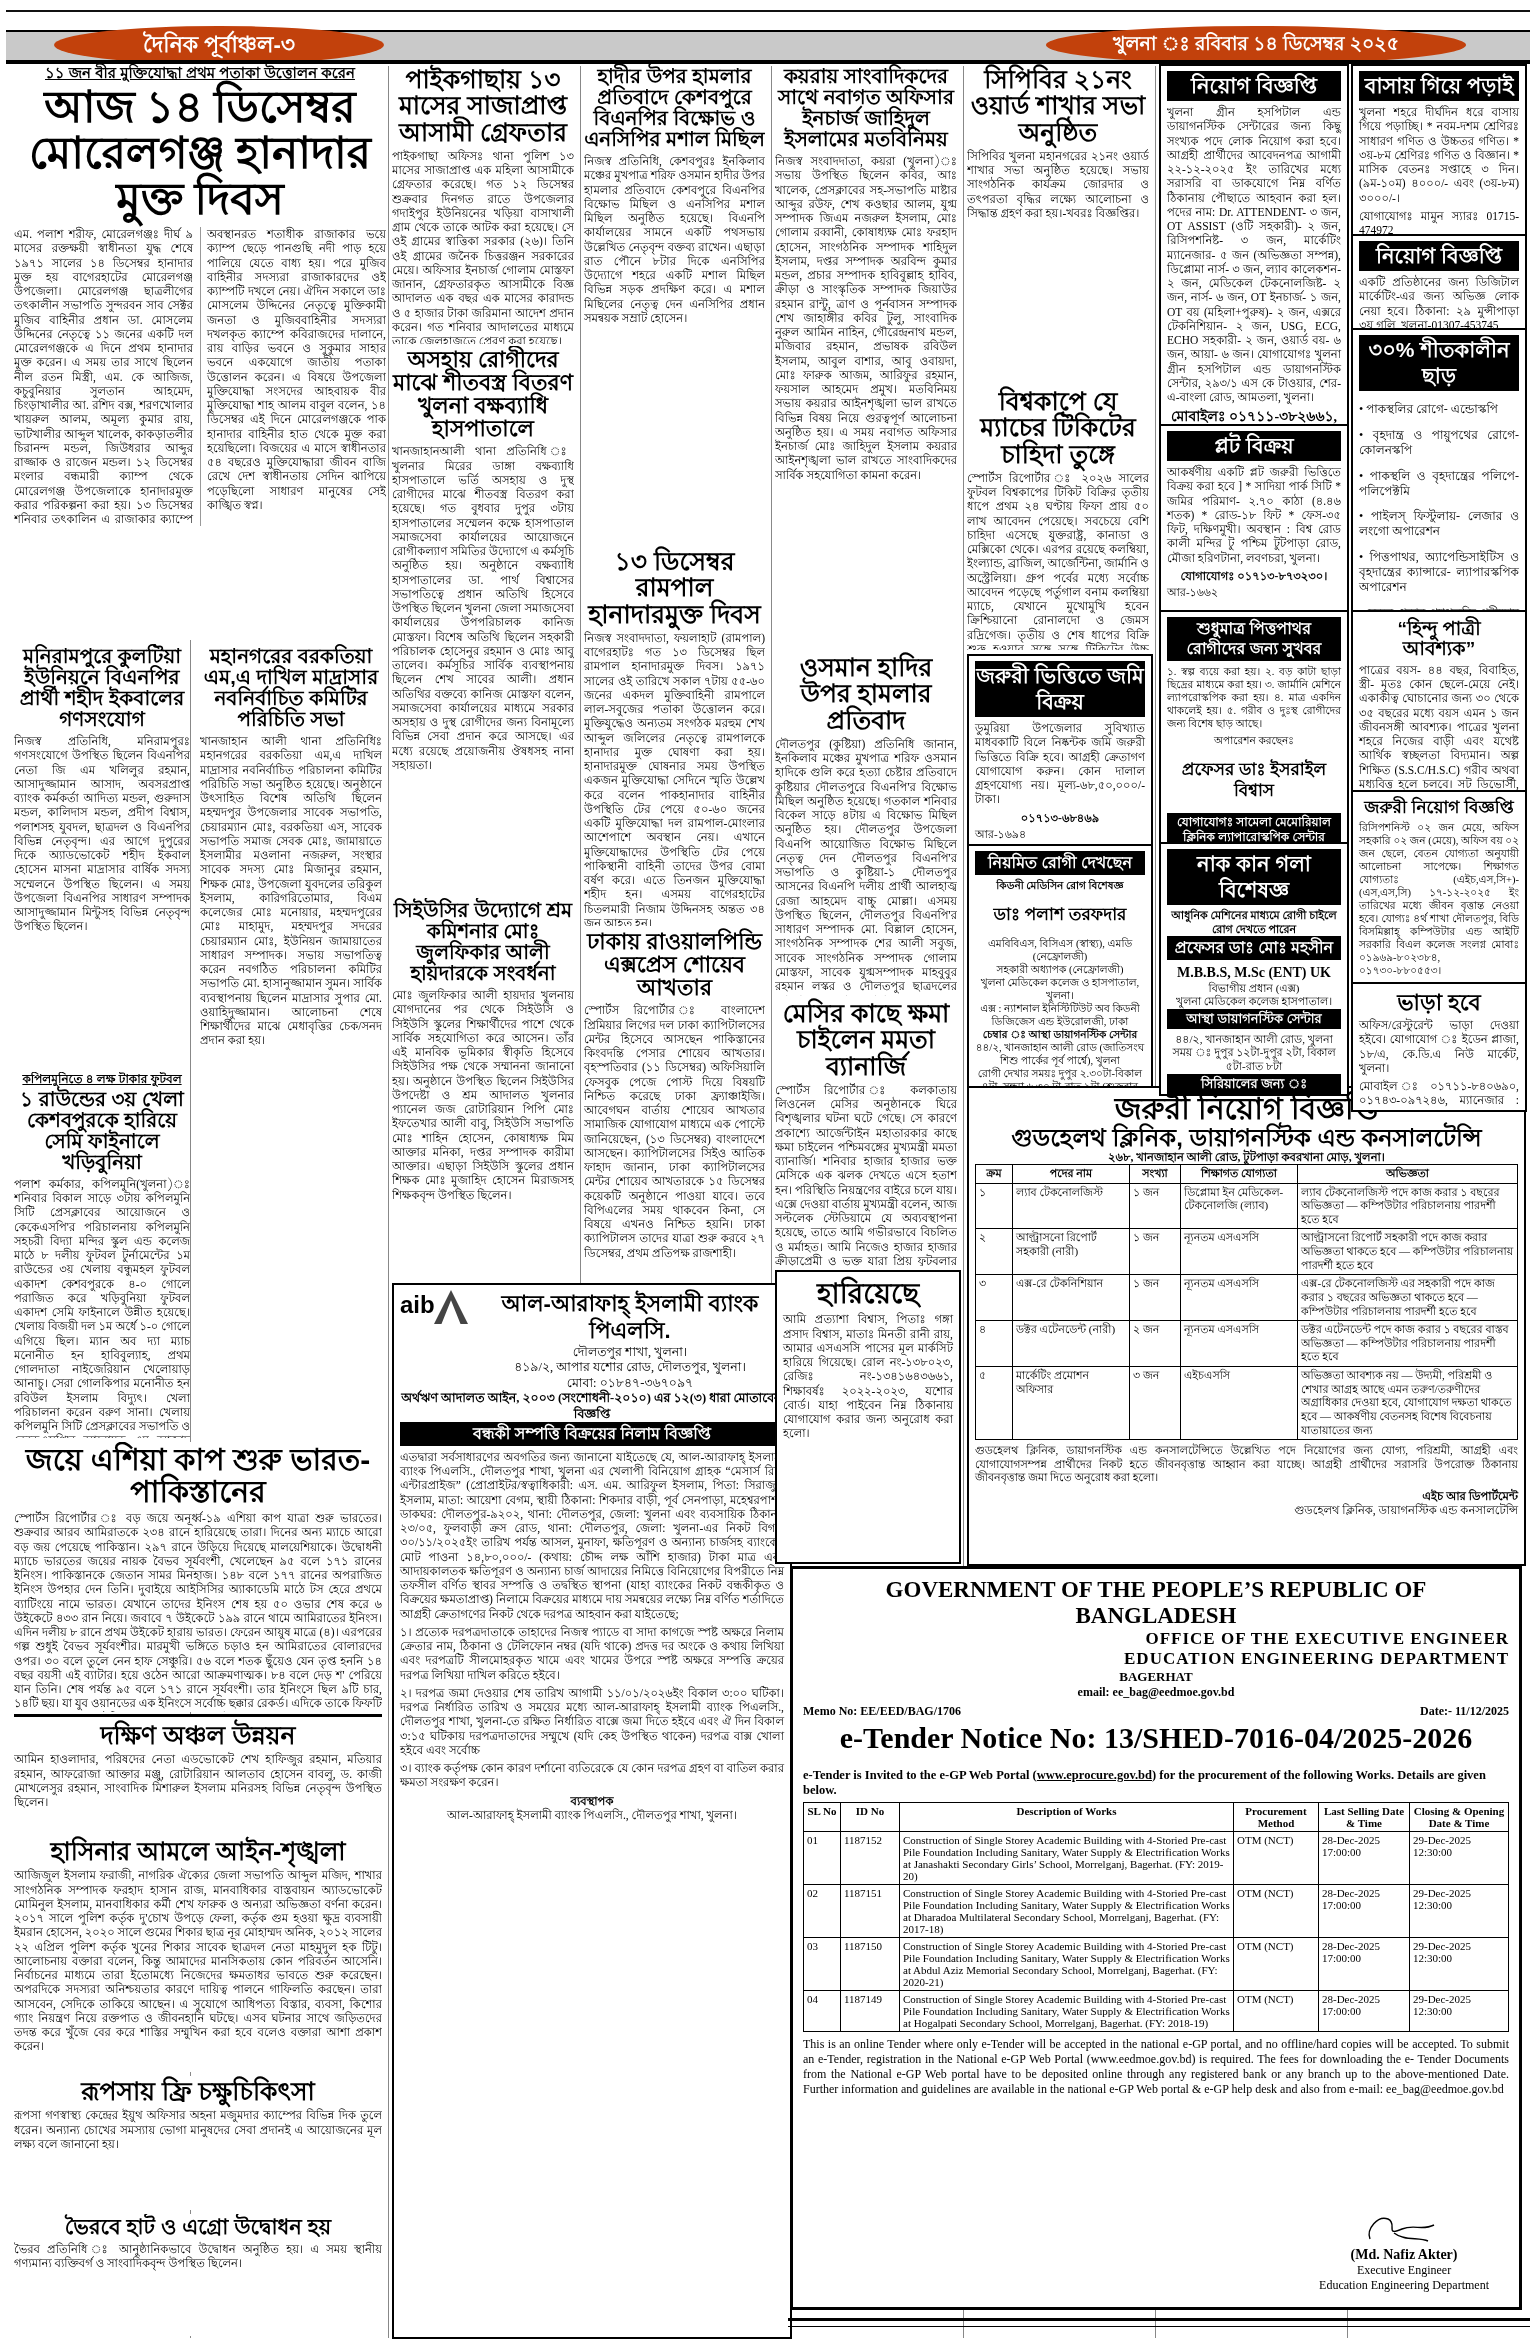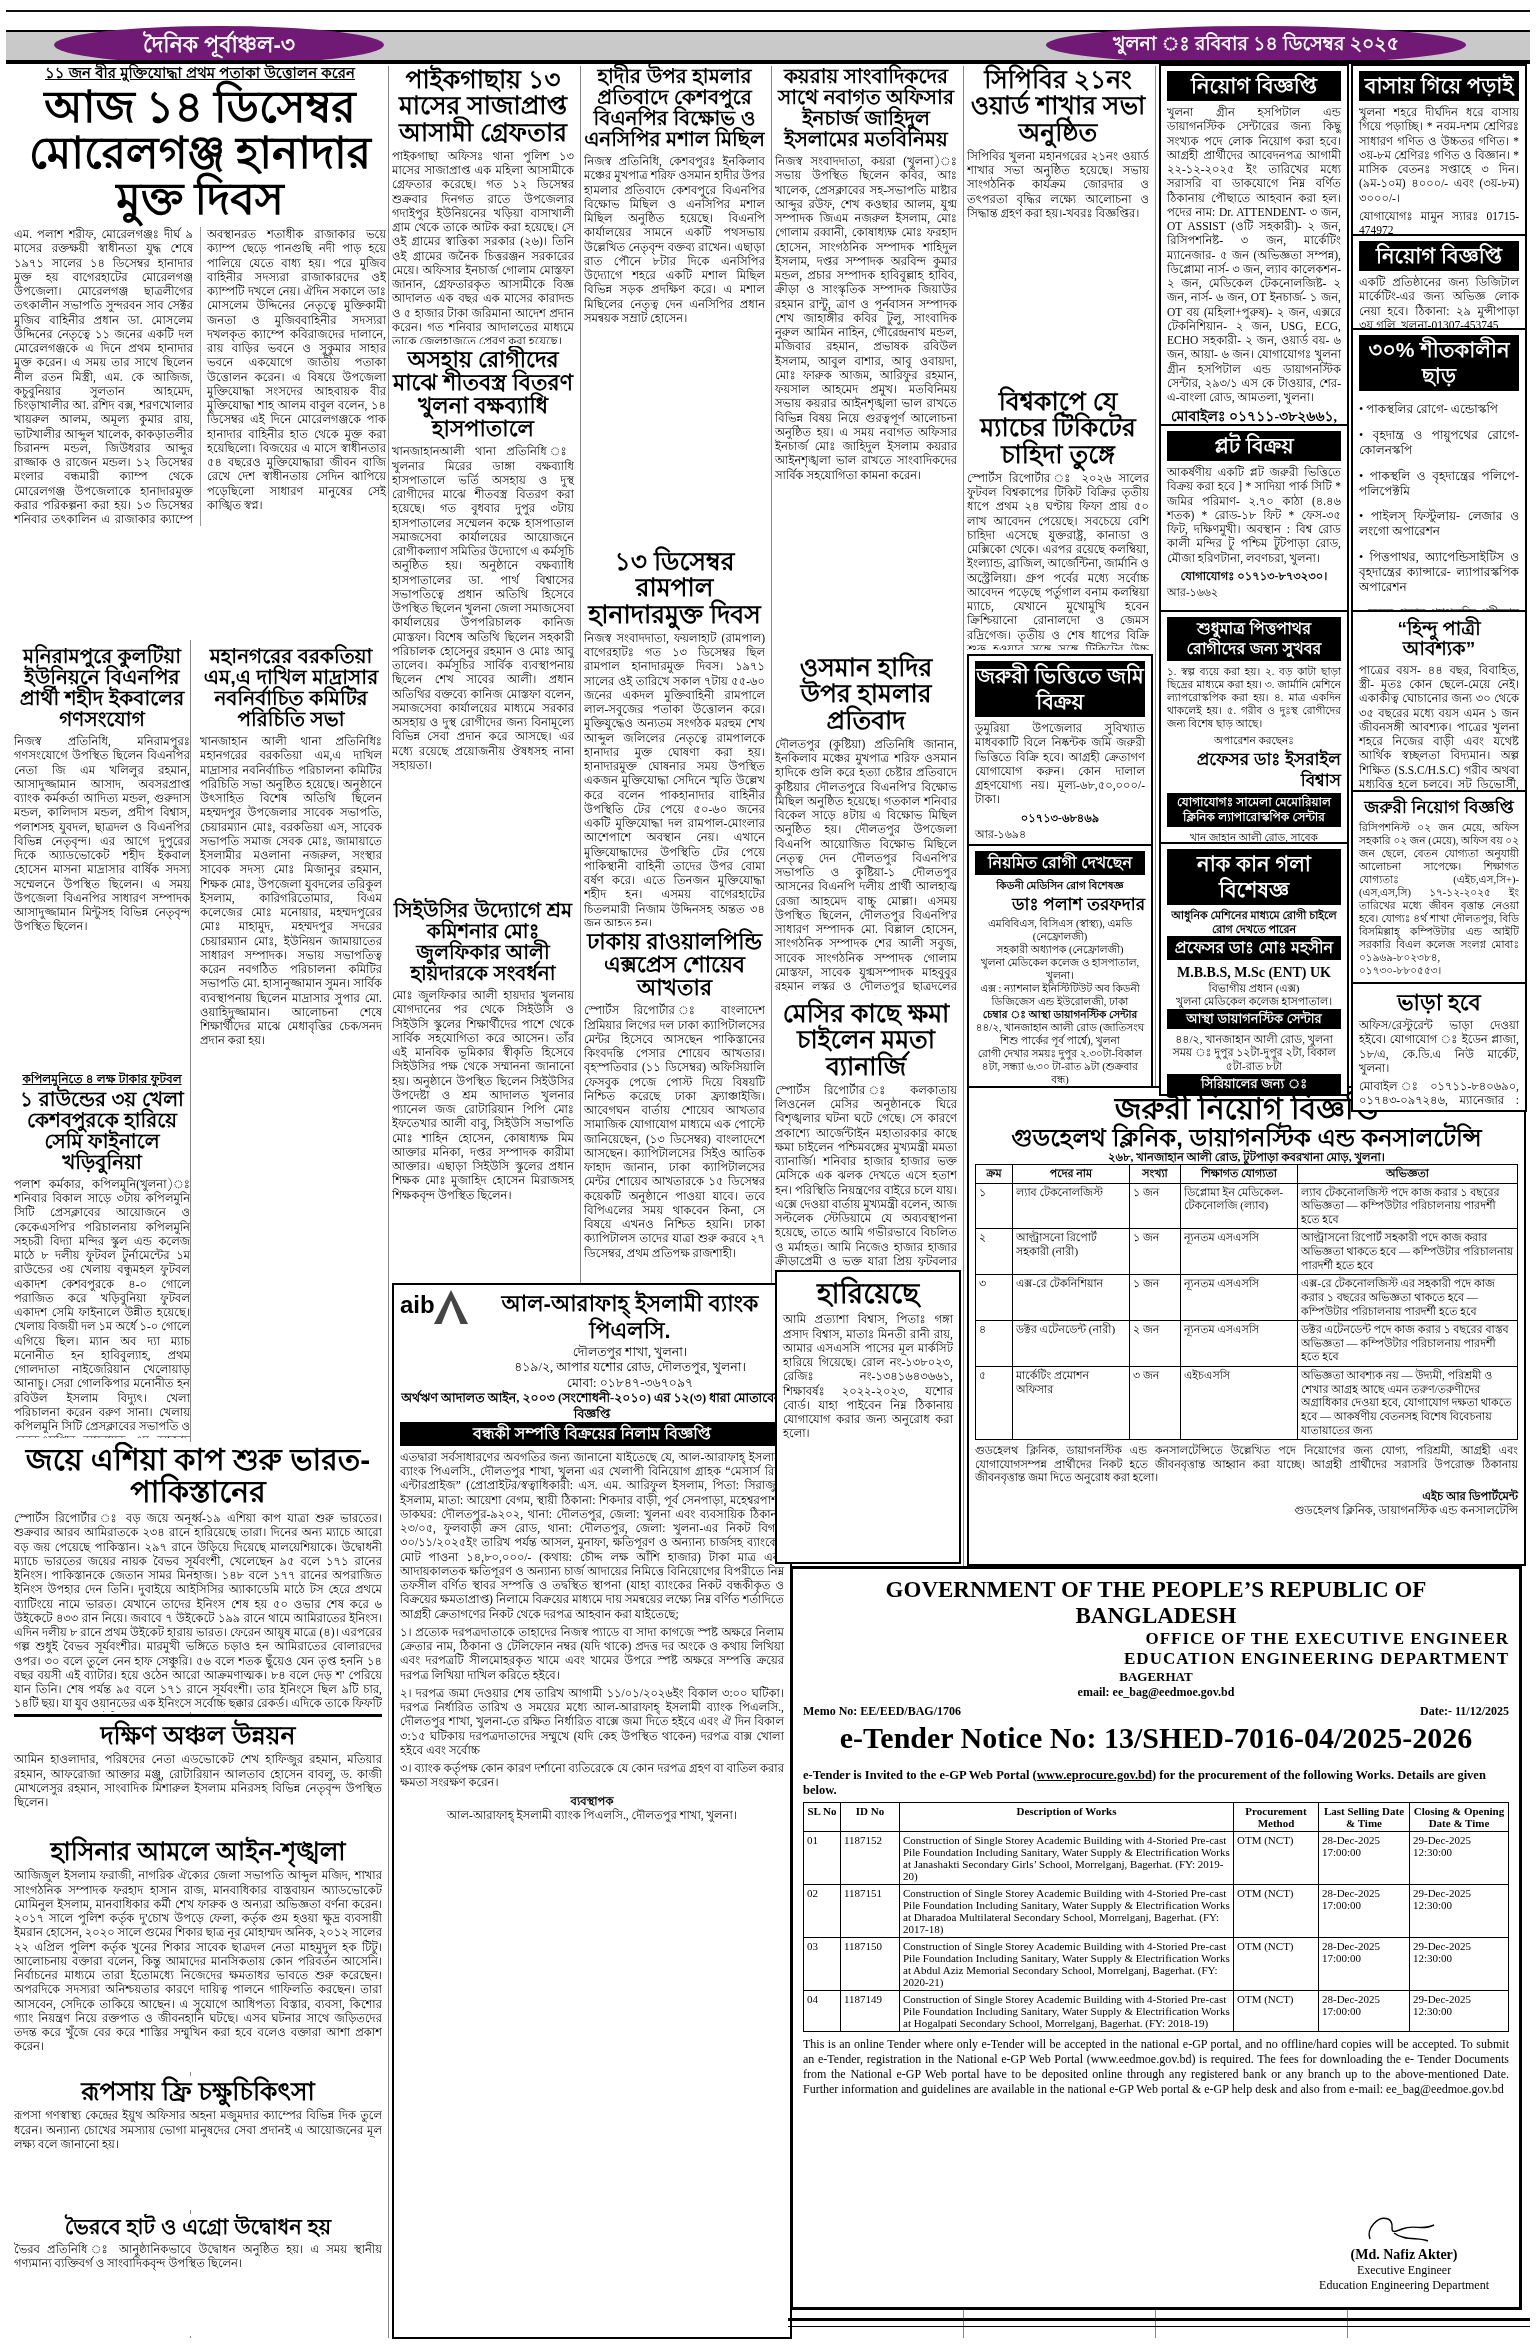--- a/index.html
+++ b/index.html
@@ -3,21 +3,21 @@
 <meta charset="utf-8">
 <style>
   html,body{margin:0;padding:0;background:#e9e9e9;}
   #page{position:relative;width:1536px;height:2352px;background:#fff;color:#000;
     font-family:"Liberation Serif","DejaVu Serif",serif;overflow:hidden;}
   .rule-top{position:absolute;left:6px;top:10px;width:1524px;height:2px;background:#111;}
   
   #mast{position:absolute;left:6px;top:30px;width:1524px;height:30px;background:#c9c9c9;
     border-top:2px solid #000;}
   #mast-rule{position:absolute;left:6px;top:60px;width:1524px;height:4px;background:#000;}
-  .oval{position:absolute;top:-6px;height:38px;background:#701a75;color:#fff;border-radius:50%;
+  .oval{position:absolute;top:-6px;height:38px;background:#c2410c;color:#fff;border-radius:50%;
     display:flex;align-items:center;justify-content:center;font-weight:bold;font-size:22px;
     font-family:"Liberation Sans","DejaVu Sans",sans-serif;}
   #oval-brand{left:48px;width:330px;}
   #oval-date{left:1040px;width:420px;font-size:19px;}
   
   .vline{position:absolute;top:66px;height:2272px;width:1px;background:#888;}
   
   .blk{position:absolute;overflow:hidden;line-height:1.24;font-size:11.5px;text-align:justify;}
   .blk.span{background:#fff;}
   .kicker{font-weight:bold;text-align:center;text-decoration:underline;font-size:15px;
@@ -28,22 +28,22 @@
   h2.head{font-size:25px;}
   h3.head{font-size:20px;}
   .cols2{column-count:2;column-gap:14px;column-rule:1px solid #999;}
   .blk p{margin:0 0 4px 0;}
   
   .adbox{border:2px solid #000;padding:5px 6px;background:#fff;}
   .bar{background:#000;color:#fff;font-weight:bold;text-align:center;
     font-family:"Liberation Sans","DejaVu Sans",sans-serif;font-size:21px;padding:2px 0;margin:0 0 4px 0;}
   .bar.small{font-size:16px;}
   .adcenter{text-align:center;}
-  .adname{font-weight:bold;font-size:17px;text-align:right;
-    font-family:"Liberation Sans","DejaVu Sans",sans-serif;margin:2px 0;}
+  .adname{font-weight:bold;font-size:17px;text-align:center;
+    font-family:"Liberation Sans","DejaVu Sans",sans-serif;margin:12px 0;}
   .rno{font-size:11px;text-align:left;margin-top:3px;}
   .bullet{margin:11px 0;font-size:12px;}
   .bullet:before{content:"• ";}
   
   table{border-collapse:collapse;width:100%;font-size:11px;}
   th,td{border:1px solid #000;padding:2px 3px;vertical-align:top;text-align:left;}
   th{text-align:center;}
   
   #tender{position:absolute;left:790px;top:1566px;width:732px;height:744px;border:3px solid #000;
     background:#fff;padding:8px 10px;box-sizing:border-box;font-size:12px;}

